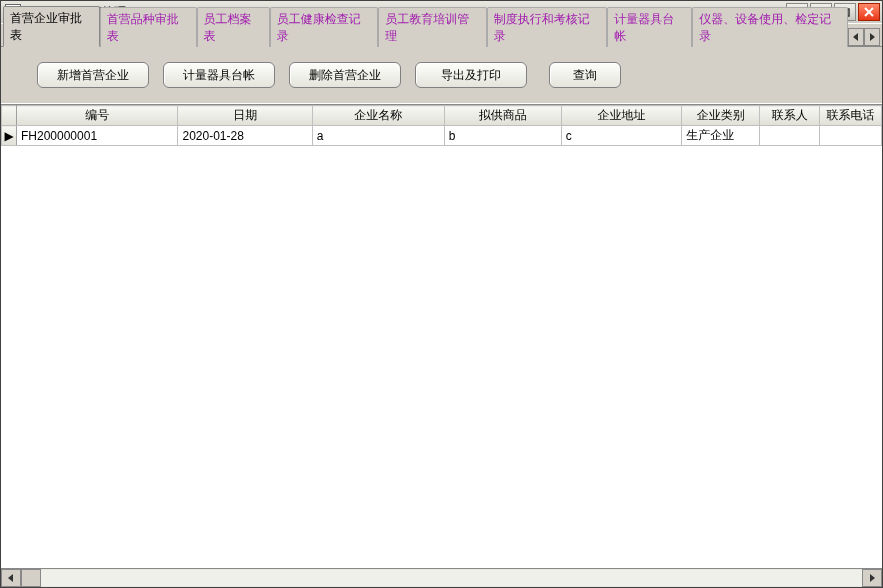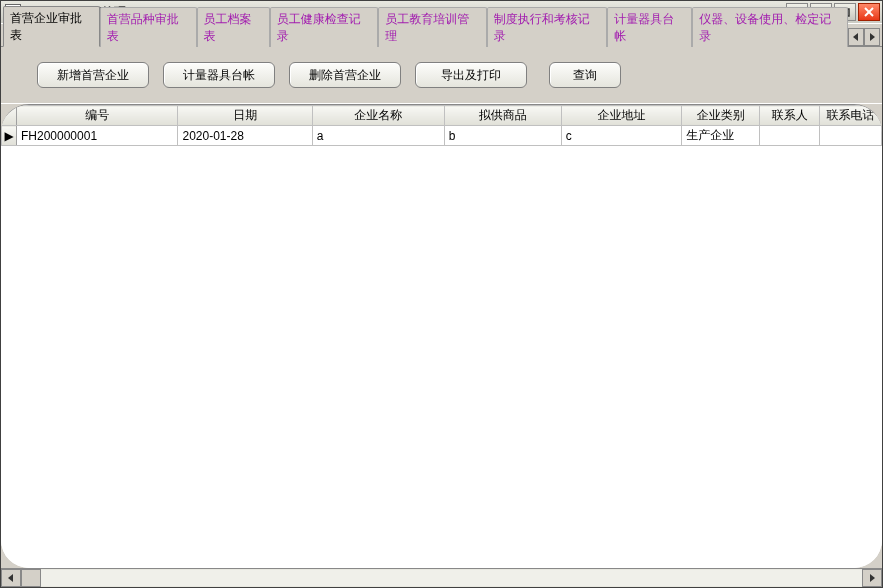--- a/index.html
+++ b/index.html
@@ -33,21 +33,21 @@
   
   .toolbar{height:56px;background:#d4d0c8;display:flex;align-items:center;gap:14px;
     padding:0 10px 0 36px;border-bottom:1px solid #fff;}
   .btn{min-width:90px;height:24px;padding:0 10px;background:linear-gradient(#fdfdfb,#e5e5dd);
     border:1px solid #808080;border-radius:6px;box-shadow:inset 1px 1px 0 #fff;
     cursor:pointer;display:flex;align-items:center;justify-content:center;}
   .btn.small{min-width:50px;}
   .btn.gap{margin-left:8px;}
   
   .grid-wrap{flex:1;background:#fff;border-top:1px solid #888;display:flex;flex-direction:column;
-    overflow:hidden;border-radius:28px;}
+    overflow:hidden;}
   table.grid{border-collapse:collapse;width:100%;}
   table.grid th,table.grid td{border:1px solid #c0c0c0;padding:1px 4px;height:16px;
     text-align:left;white-space:nowrap;overflow:hidden;font-weight:normal;}
   table.grid th{background:linear-gradient(#f8f8f4,#e0e0d8);text-align:center;}
   table.grid th.rowhead,table.grid td.rowhead{width:14px;min-width:14px;max-width:14px;
     background:linear-gradient(#f8f8f4,#e0e0d8);padding:0;text-align:center;border-right:1px solid #a0a0a0;}
   .grid-body{flex:1;background:#fff;}
   
   .hscroll{height:18px;background:#e8e8e0;border-top:1px solid #888;display:flex;align-items:center;}
   .hscroll .sbtn{width:18px;height:16px;border:1px solid #888;background:#d4d0c8;

